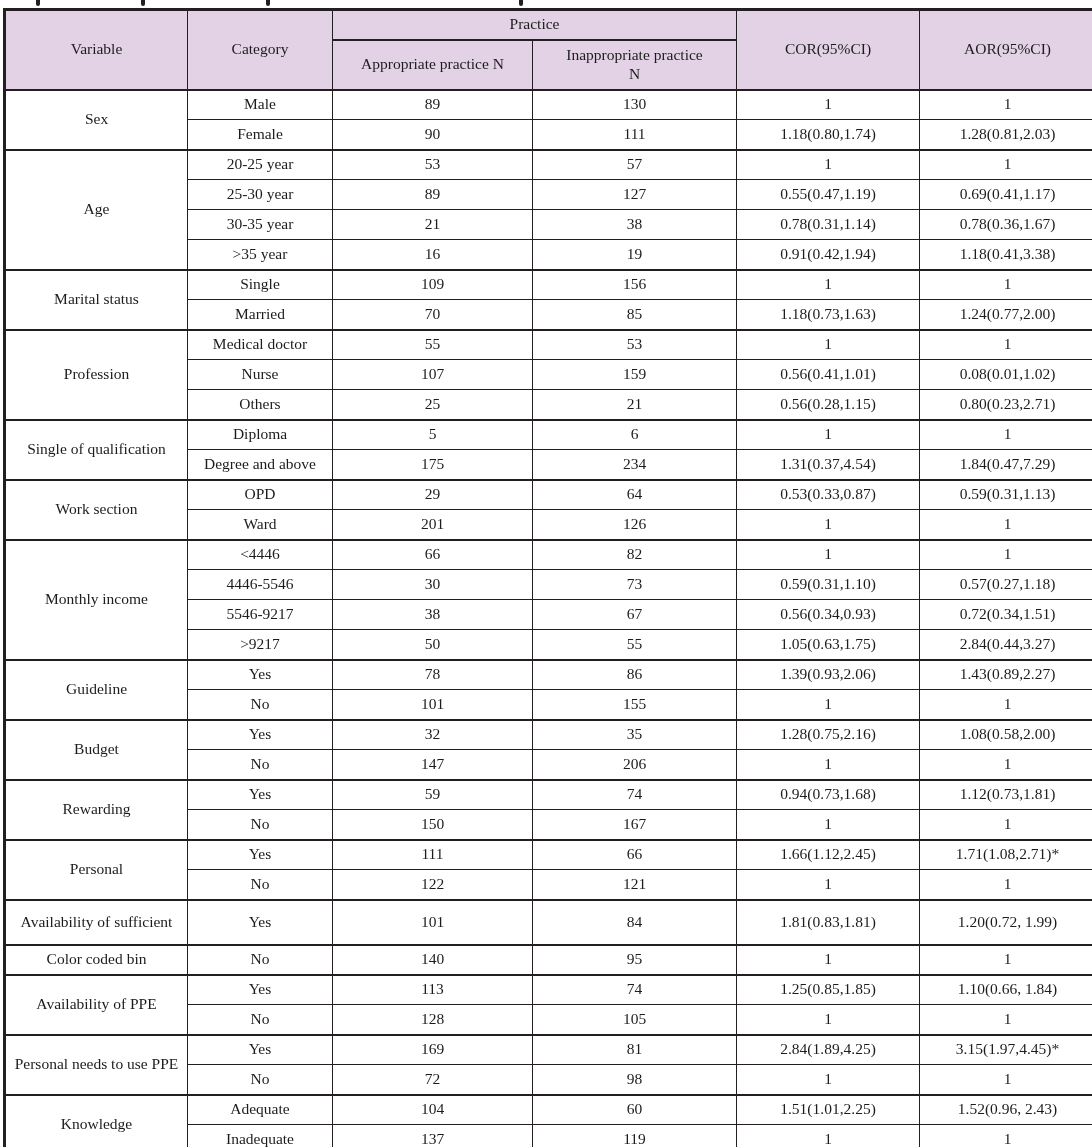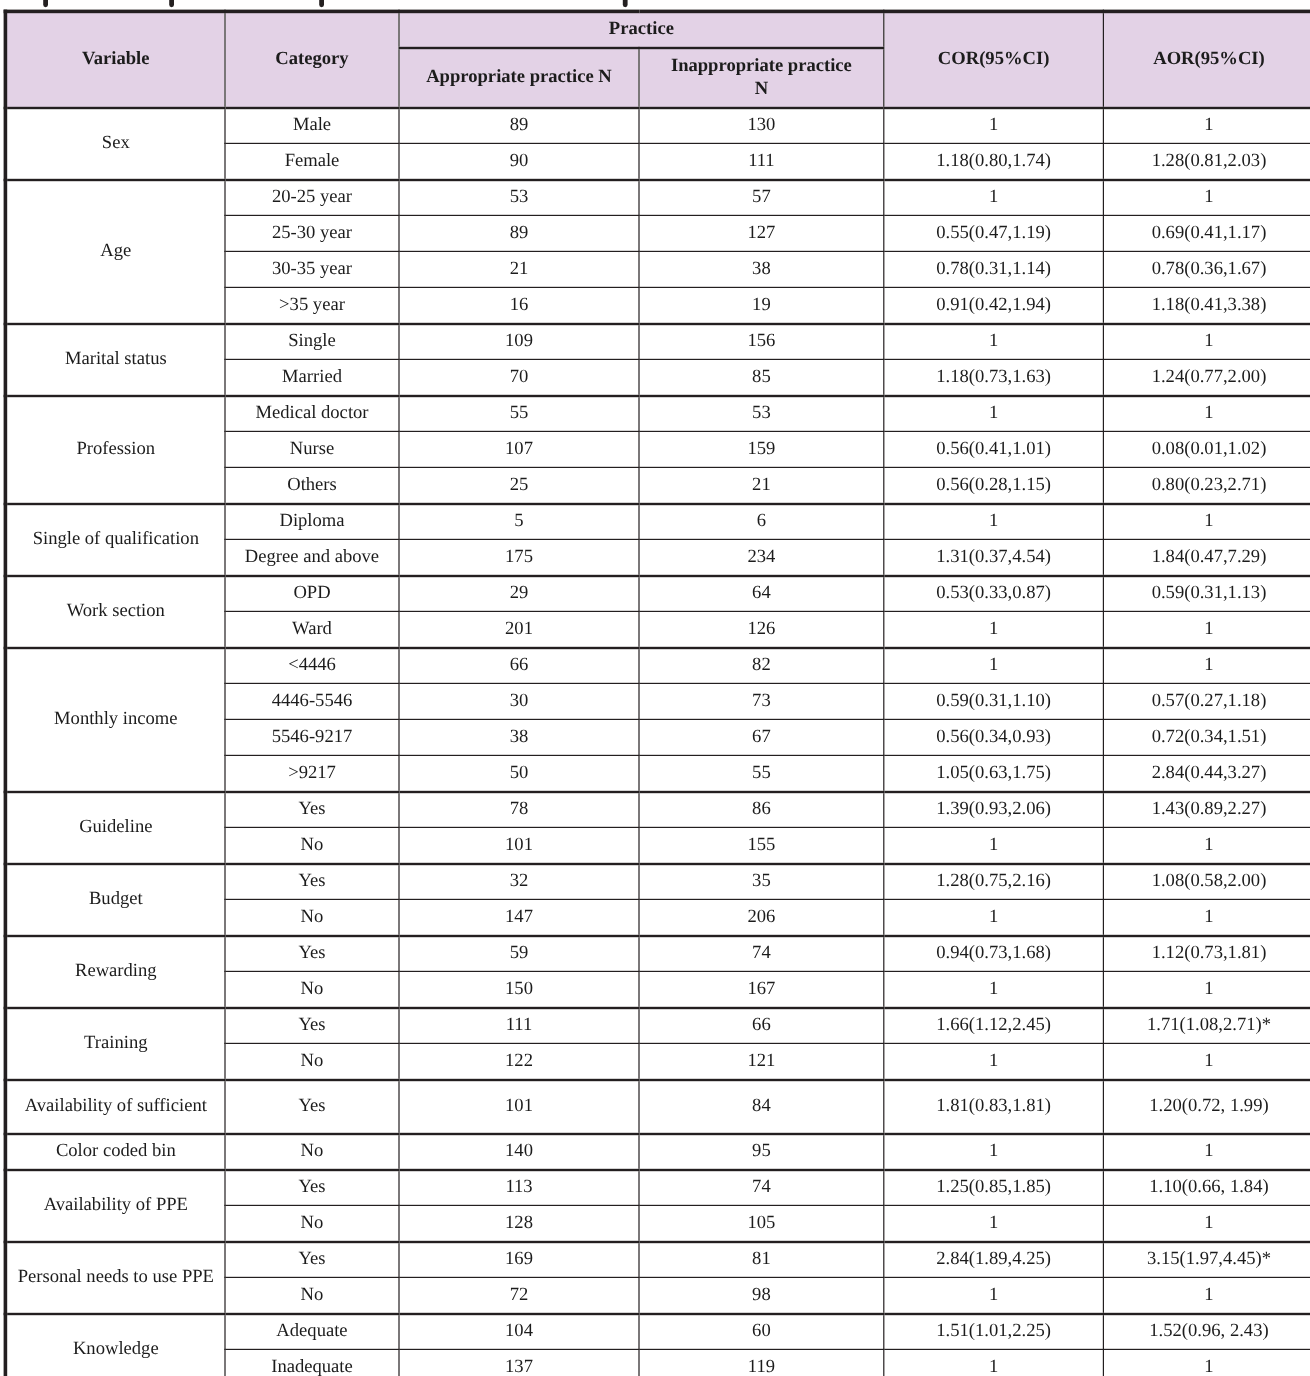--- a/index.html
+++ b/index.html
@@ -44,21 +44,21 @@
     text-align: center;
     vertical-align: middle;
     font-size: 15.5px;
     color: var(--text-col);
     padding: 1px 6px;
     line-height: 1.22;
     overflow: hidden;
   }
   thead th {
     background: var(--header-bg);
-    font-weight: bold;
+    font-weight: normal;
     border-top-width: 2px;
     border-bottom-width: 2px;
   }
   thead tr.h1 { height: 30px; }
   thead tr.h2 { height: 50px; }
   thead tr.h2 th { border-bottom-width: 2.6px; }
   th.th-inap { white-space: pre-line; padding: 1px 14px; margin-top: 14px; }
   tbody tr { height: 30px; }
   tbody tr.tall { height: 45px; }
   tbody tr.group-start td { border-top-width: 2.6px; }
@@ -277,21 +277,21 @@
         <td>1.12(0.73,1.81)</td>
       </tr>
       <tr>
         <td>No</td>
         <td>150</td>
         <td>167</td>
         <td>1</td>
         <td>1</td>
       </tr>
       <tr class="group-start">
-        <td rowspan="2" class="var-cell">Training</td>
+        <td rowspan="2" class="var-cell">Personal</td>
         <td>Yes</td>
         <td>111</td>
         <td>66</td>
         <td>1.66(1.12,2.45)</td>
         <td>1.71(1.08,2.71)*</td>
       </tr>
       <tr>
         <td>No</td>
         <td>122</td>
         <td>121</td>

